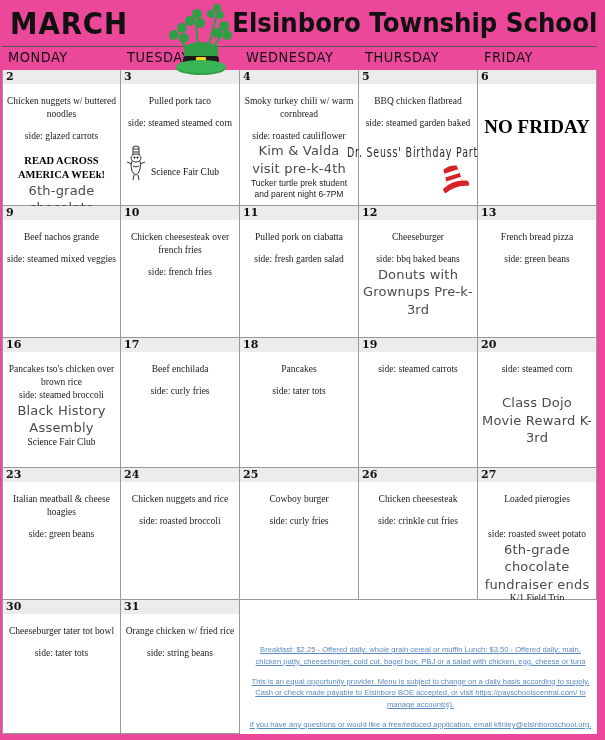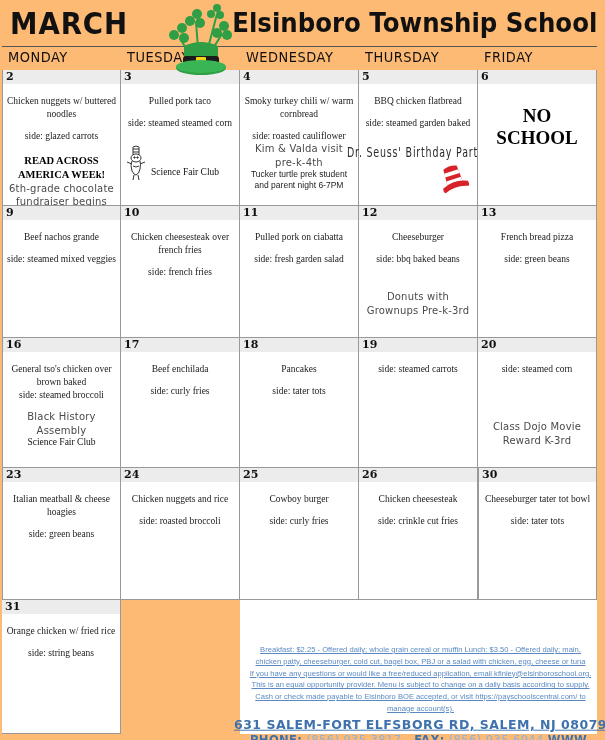--- a/index.html
+++ b/index.html
@@ -1,18 +1,18 @@
 <!DOCTYPE html>
 <html><head>
 <meta charset="utf-8">
 <style>
   * { margin:0; padding:0; box-sizing:border-box; }
   html,body { width:605px; height:740px; background:#fff; overflow:hidden;
     font-family:"Liberation Serif", serif; }
-  .page { position:relative; width:605px; height:740px; background:#fdba74; }
+  .page { position:relative; width:605px; height:740px; background:#ec4899; }
 
   
   .hdr { position:absolute; top:0; left:0; width:605px; height:46px; }
   .month { position:absolute; left:10px; top:6px; font-family:"DejaVu Sans",sans-serif;
     font-weight:bold; font-size:30px; letter-spacing:1px; transform:scaleX(.92);
     transform-origin:left; color:#111; }
   .school { position:absolute; right:8px; top:8px; font-family:"DejaVu Sans",sans-serif;
     font-weight:bold; font-size:26px; letter-spacing:0px; transform:scaleX(.94);
     transform-origin:right; color:#111; white-space:nowrap; }
   .hatwrap { position:absolute; left:160px; top:0px; width:82px; height:82px; z-index:5; }
@@ -35,38 +35,38 @@
   .datebar { height:14px; background:#ececec; font-family:"DejaVu Serif",serif;
     font-weight:bold; font-size:11px; line-height:13px; padding-left:3px; color:#111;
     flex:0 0 auto; }
   .body { flex:1 1 auto; display:flex; flex-direction:column; align-items:center;
     text-align:center; padding:2px 3px 20px 3px; }
   .menu { font-family:"Liberation Serif",serif; font-size:9.5px; line-height:1.35;
     color:#1a1a1a; margin-top:9px; }
   .side { margin-top:9px; }
   .evt-bold { font-family:"Liberation Serif",serif; font-weight:bold; font-size:10.5px;
     line-height:1.3; margin-top:12px; color:#000; }
-  .note-hand { font-family:"DejaVu Sans",sans-serif; font-size:10px; line-height:1.35;
+  .note-hand { font-family:"DejaVu Sans",sans-serif; font-size:13px; line-height:1.35;
     color:#4a4a4a; letter-spacing:.2px; }
   .note-sans { font-family:"Liberation Sans",sans-serif; font-size:8.5px; line-height:1.3;
     color:#222; }
   .note-serif { font-family:"Liberation Serif",serif; font-size:9.5px; color:#111; }
   .bottom { margin-top:auto; width:100%; }
   .noschool { font-family:"Liberation Serif",serif; font-weight:bold; font-size:19px;
     color:#000; margin:auto 0; padding-bottom:18px; }
   .seuss { font-family:"DejaVu Sans",sans-serif; font-size:9.5px; letter-spacing:.8px;
     color:#2b2b2b; transform:scaleY(1.45); margin-top:16px; white-space:nowrap; }
   .catrow { display:flex; align-items:flex-end; justify-content:flex-start; gap:3px;
     width:100%; }
   .catrow .note-serif { padding-bottom:8px; }
   .redhat { position:absolute; right:4px; bottom:2px; }
 
   
   .footer { grid-column:3 / 6; padding:44px 4px 0 8px; display:flex;
-    flex-direction:column; align-items:center; text-align:center; }
+    flex-direction:column; align-items:center; text-align:center;gap:8px; }
   .f-small { font-family:"Liberation Sans",sans-serif; font-size:7.6px; line-height:1.55;
     color:#5b8ac2; text-decoration:underline; }
   .f-addr { font-family:"DejaVu Sans",sans-serif; font-weight:bold; font-size:12.5px;
     letter-spacing:.5px; color:#3f72ad; text-decoration:underline; margin-top:2px;
     text-transform:uppercase; transform:scaleY(.95); white-space:nowrap; }
   .f-phone { font-family:"DejaVu Sans",sans-serif; font-size:11.5px; letter-spacing:.4px;
     margin-top:1px; text-decoration:underline; text-transform:uppercase; white-space:nowrap;}
   .f-phone .lbl { color:#3f72ad; font-weight:bold; }
   .f-phone .num { color:#8fb2dd; font-weight:normal; }
 </style>
@@ -184,21 +184,21 @@
               <path d="M11.2 18 L26.7 18 L26.9 22 L11 22 Z" fill="#fff"></path>
               <path d="M6 24 Q19 18 32 24 Q33 28 31 29 Q19 24 7 29 Q5 28 6 24 Z" fill="#d8222a"></path>
             </g>
           </svg>
         </div>
       </div>
     </div>
     <div class="cell row0">
       <div class="datebar">6</div>
       <div class="body">
-        <div class="noschool">NO SCHOOL</div>
+        <div class="noschool">NO FRIDAY</div>
       </div>
     </div>
 
     <div class="cell c0">
       <div class="datebar">9</div>
       <div class="body">
         <div class="menu">Beef nachos grande</div>
         <div class="menu side">side: steamed mixed veggies</div>
       </div>
     </div>
@@ -230,21 +230,21 @@
       <div class="datebar">13</div>
       <div class="body">
         <div class="menu">French bread pizza</div>
         <div class="menu side">side: green beans</div>
       </div>
     </div>
 
     <div class="cell c0">
       <div class="datebar">16</div>
       <div class="body">
-        <div class="menu">General tso's chicken over brown baked</div>
+        <div class="menu">Pancakes tso's chicken over brown rice</div>
         <div class="menu" style="margin-top:0">side: steamed broccoli</div>
         <div class="bottom">
           <div class="note-hand">Black History Assembly</div>
           <div class="note-serif">Science Fair Club</div>
         </div>
       </div>
     </div>
     <div class="cell">
       <div class="datebar">17</div>
       <div class="body">
@@ -296,40 +296,51 @@
         <div class="menu side">side: curly fries</div>
       </div>
     </div>
     <div class="cell">
       <div class="datebar">26</div>
       <div class="body">
         <div class="menu">Chicken cheesesteak</div>
         <div class="menu side">side: crinkle cut fries</div>
       </div>
     </div>
+    <div class="cell">
+      <div class="datebar">27</div>
+      <div class="body">
+        <div class="menu">Loaded pierogies</div>
+        <div class="menu side" style="margin-top:22px">side: roasted sweet potato</div>
+        <div class="bottom">
+          <div class="note-hand">6th-grade chocolate fundraiser ends</div>
+          <div class="note-serif">K/1 Field Trip</div>
+        </div>
+      </div>
+    </div>
 
     <div class="cell c0">
       <div class="datebar">30</div>
       <div class="body">
         <div class="menu">Cheeseburger tater tot bowl</div>
         <div class="menu side">side: tater tots</div>
       </div>
     </div>
     <div class="cell">
       <div class="datebar">31</div>
       <div class="body">
         <div class="menu">Orange chicken w/ fried rice</div>
         <div class="menu side">side: string beans</div>
       </div>
     </div>
 
     <div class="cell noborder footer">
       <div class="f-small">Breakfast: $2.25 - Offered daily; whole grain cereal or muffin Lunch: $3.50 - Offered daily; main, chicken patty, cheeseburger, cold cut, bagel box, PBJ or a salad with chicken, egg, cheese or tuna</div>
+      <div class="f-small">This is an equal opportunity provider. Menu is subject to change on a daily basis according to supply. Cash or check made payable to Elsinboro BOE accepted, or visit https://payschoolscentral.com/ to manage account(s).</div>
       <div class="f-small">If you have any questions or would like a free/reduced application, email kfinley@elsinboroschool.org.</div>
-      <div class="f-small">This is an equal opportunity provider. Menu is subject to change on a daily basis according to supply. Cash or check made payable to Elsinboro BOE accepted, or visit https://payschoolscentral.com/ to manage account(s).</div>
       <div class="f-addr">631 Salem-Fort Elfsborg Rd, Salem, NJ 08079</div>
       <div class="f-phone">
         <span class="lbl">Phone:</span>
         <span class="num">(856) 935.3817</span>
         <span class="num">-</span>
         <span class="lbl">Fax:</span>
         <span class="num">(856) 935.6944</span>
         <span class="lbl">www.</span>
       </div>
 

